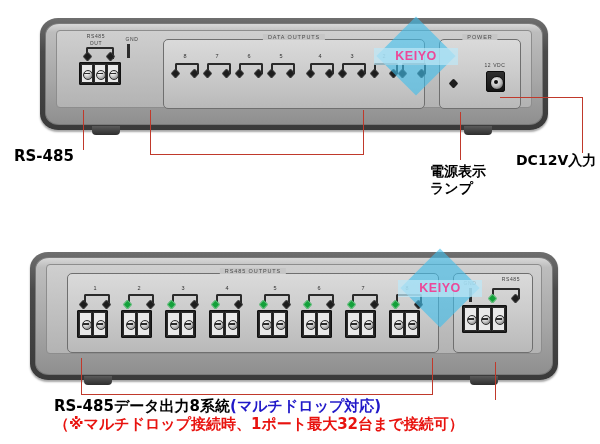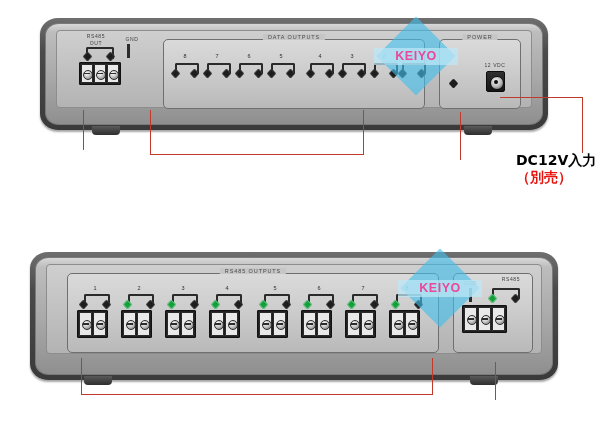--- a/index.html
+++ b/index.html
@@ -254,27 +254,31 @@
 
   <div class="lead v" style="left:83px;top:110px;height:40px;"></div>
   <div class="lead v" style="left:150px;top:110px;height:45px;"></div>
   <div class="lead v" style="left:363px;top:110px;height:45px;"></div>
   <div class="lead h" style="left:150px;top:154px;width:214px;"></div>
   <div class="lead v" style="left:460px;top:112px;height:48px;"></div>
   <div class="lead h" style="left:500px;top:97px;width:83px;"></div>
   <div class="lead v" style="left:582px;top:97px;height:56px;"></div>
 
   <div class="cap" style="left:14px;top:148px;">
-  </div>
-
-
+    <div>RS-485</div>
+  </div>
+
+
+  <div class="cap cap-sm" style="left:430px;top:163px;">
+    <div>電源表示</div>
+    <div>ランプ</div>
+  </div>
 
   <div class="cap cap-sm" style="left:516px;top:152px;">
     <div>DC12V入力</div>
-    <div class="cap-red">（別売）</div>
   </div>
 
   <div class="device" style="left:30px;top:252px;width:528px;height:128px;">
     <div class="shell"></div>
     <div class="shell-in">
       <div class="bezel-hi"></div>
     </div>
 
     <div class="panel" style="bottom:26px;">
 
@@ -386,15 +390,19 @@
         <div class="band"></div>
       <div class="txt">KEIYO</div>
     </div>
   </div>
 
   <div class="lead v" style="left:81px;top:358px;height:37px;"></div>
   <div class="lead v" style="left:432px;top:358px;height:37px;"></div>
   <div class="lead h" style="left:81px;top:394px;width:352px;"></div>
   <div class="lead v" style="left:495px;top:362px;height:38px;"></div>
 
+  <div class="cap" style="left:54px;top:398px;">
+    <div><span>RS-485データ出力8系統</span><span class="blue">(マルチドロップ対応)</span></div>
+    <div class="cap-red">（※マルチドロップ接続時、1ポート最大32台まで接続可）</div>
+  </div>
 
 
 </div>
 
 </body></html>

